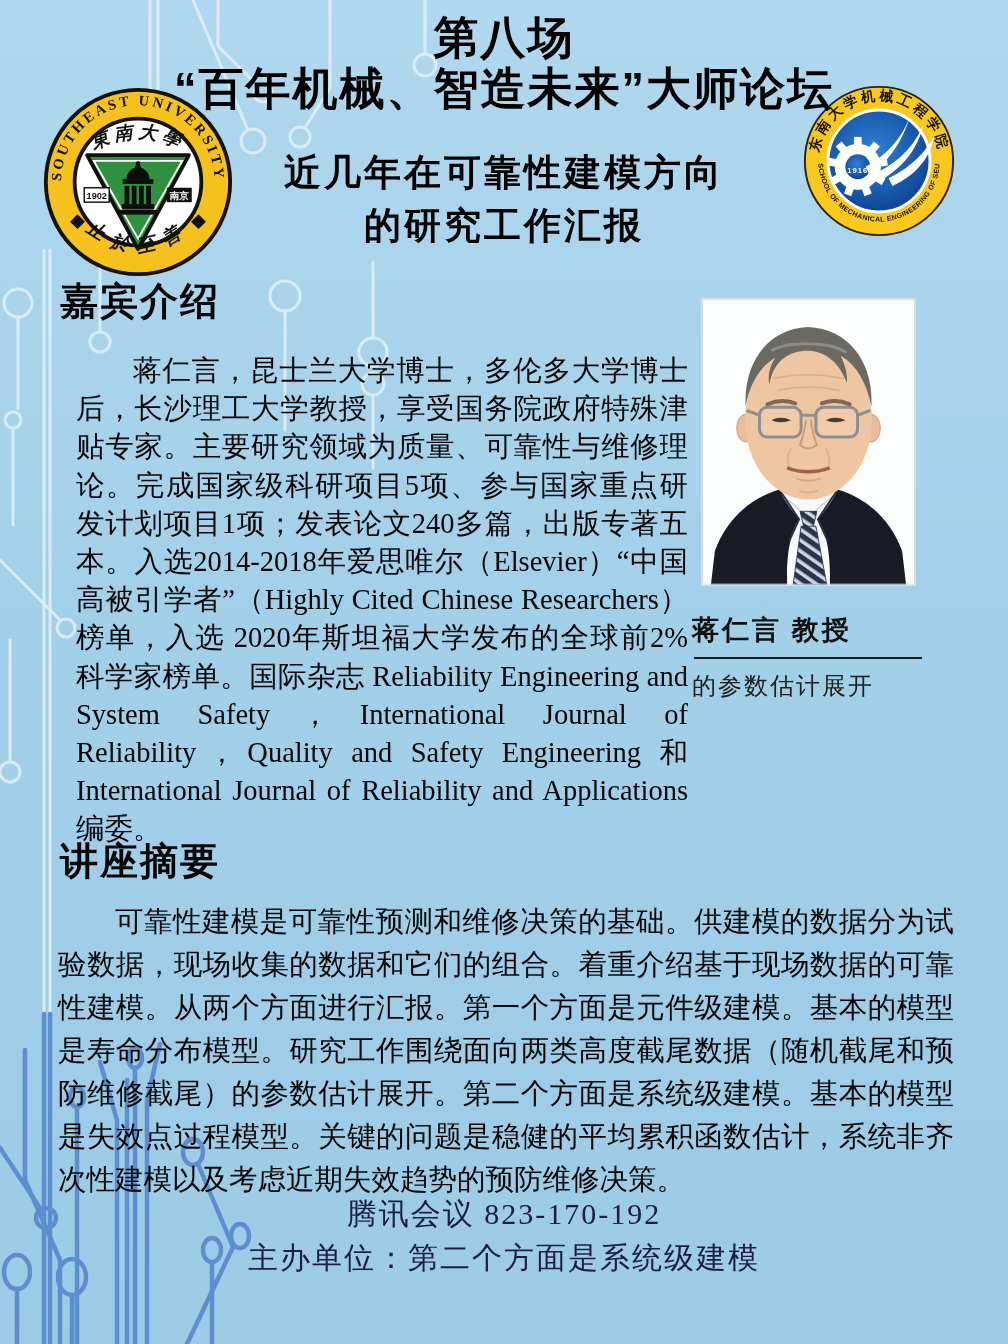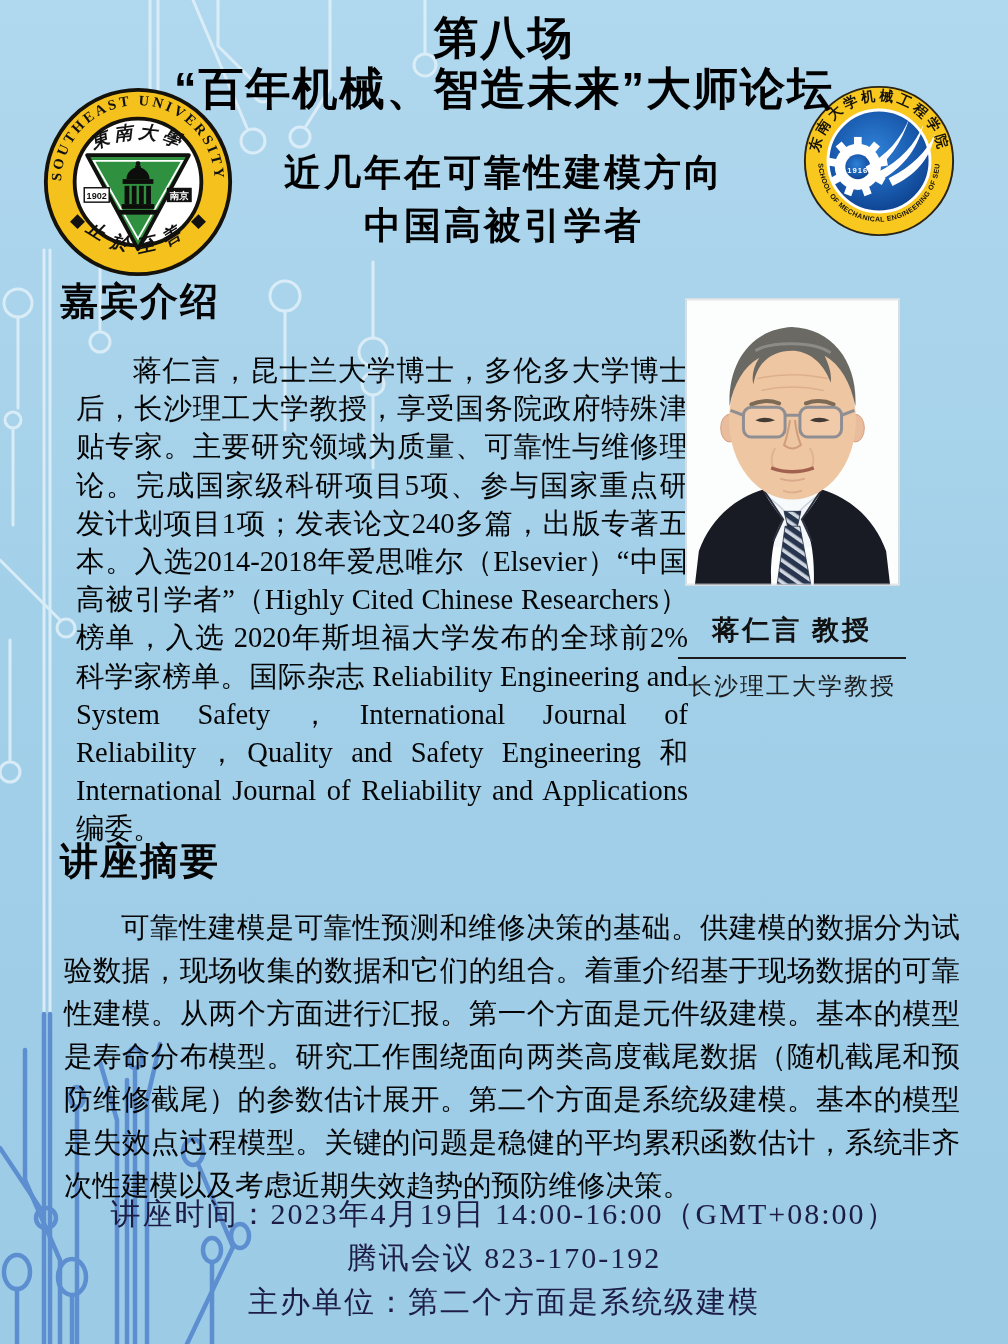--- a/index.html
+++ b/index.html
@@ -23,28 +23,28 @@
 
   .section-heading{position:absolute;left:60px;margin:0;
     font-family:Liberation Sans, sans-serif;
     font-weight:900;font-size:38px;letter-spacing:2px;color:#050505;}
   .heading-guest{top:276px;}
   .heading-abstract{top:836px;}
 
   .bio{position:absolute;left:60px;top:336px;width:612px;margin:16px;
     font-size:28.5px;line-height:38.2px;text-align:justify;text-indent:2em;color:#050505;}
 
-  .photo-col{position:absolute;left:676px;top:298px;width:232px;text-align:center;}
+  .photo-col{position:absolute;left:692px;top:298px;width:232px;text-align:left;}
   .photo-frame{width:215px;height:288px;margin:0 auto;display:block;background:#fcfdfd;
     border:1px solid #d7dee3;box-sizing:border-box;}
   .caption-name{margin:26px 0 0 0;font-size:27px;font-weight:bold;letter-spacing:3px;color:#111;}
   .caption-divider{height:0;border-bottom:2px solid #1b1b1b;margin:9px 2px 11px 2px;}
   .caption-title{margin:0;font-size:24px;letter-spacing:2px;color:#1c1c1c;}
 
-  .abstract{position:absolute;left:58px;top:900px;width:896px;margin:6px;
+  .abstract{position:absolute;left:58px;top:900px;width:896px;margin:0;
     font-size:28.5px;line-height:43px;text-align:justify;text-indent:2em;color:#050505;}
 
   .footer{position:absolute;left:0;top:1192px;width:100%;text-align:center;
     color:#1c1c44;font-size:30px;line-height:44px;letter-spacing:2px;}
   .footer div{margin:0;}
 </style>
 </head>
 <body>
 
 <div class="page">
@@ -187,21 +187,21 @@
     </g>
     <text x="58" y="92" font-size="8" font-weight="bold" text-anchor="middle" fill="#ffffff" letter-spacing="1" font-family="Liberation Sans,sans-serif">1916</text>
   </svg>
 
   <div class="title-block">
     <div class="title-line">第八场</div>
     <div class="title-line">“百年机械、智造未来”大师论坛</div>
   </div>
   <div class="subtitle-block">
     <div class="subtitle-line">近几年在可靠性建模方向</div>
-    <div class="subtitle-line">中国高被引学者</div>
+    <div class="subtitle-line">的研究工作汇报</div>
   </div>
 
   <h2 class="section-heading heading-guest">嘉宾介绍</h2>
   <p class="bio">蒋仁言，昆士兰大学博士，多伦多大学博士后，长沙理工大学教授，享受国务院政府特殊津贴专家。主要研究领域为质量、可靠性与维修理论。完成国家级科研项目5项、参与国家重点研发计划项目1项；发表论文240多篇，出版专著五本。入选2014-2018年爱思唯尔（Elsevier）“中国高被引学者”（Highly Cited Chinese Researchers）榜单，入选 2020年斯坦福大学发布的全球前2%科学家榜单。国际杂志 Reliability Engineering and System Safety，International Journal of Reliability，Quality and Safety Engineering 和 International Journal of Reliability and Applications 编委。</p>
 
   <div class="photo-col">
 
     <svg class="photo-frame" viewBox="0 0 215 288">
       <defs>
         <pattern id="tieP" width="9" height="9" patternUnits="userSpaceOnUse" patternTransform="rotate(-55)">
@@ -246,25 +246,24 @@
       <path d="M105,122 C103,134 101,142 99,147 Q107,154 116,147 C113,140 111,132 110,122" fill="none" stroke="#cf9d7b" stroke-width="2"></path>
       <path d="M90,150 Q84,160 88,170" fill="none" stroke="#e0b392" stroke-width="2"></path>
       <path d="M125,150 Q131,160 127,170" fill="none" stroke="#e0b392" stroke-width="2"></path>
       <path d="M86,170 Q107,178 129,170" fill="none" stroke="#a2604f" stroke-width="3.5"></path>
       <path d="M95,181 Q107,185 120,181" fill="none" stroke="#d8a98a" stroke-width="2"></path>
       <path d="M98,193 Q107,197 117,193" fill="none" stroke="#ddb08c" stroke-width="2"></path>
       <rect x="0.5" y="0.5" width="214" height="287" fill="none" stroke="#d7dee3"></rect>
     </svg>
     <div class="caption-name">蒋仁言 教授</div>
     <div class="caption-divider"></div>
-    <div class="caption-title">长沙理工大学教授</div>
+    <div class="caption-title">的参数估计展开</div>
   </div>
 
   <h2 class="section-heading heading-abstract">讲座摘要</h2>
   <p class="abstract">可靠性建模是可靠性预测和维修决策的基础。供建模的数据分为试验数据，现场收集的数据和它们的组合。着重介绍基于现场数据的可靠性建模。从两个方面进行汇报。第一个方面是元件级建模。基本的模型是寿命分布模型。研究工作围绕面向两类高度截尾数据（随机截尾和预防维修截尾）的参数估计展开。第二个方面是系统级建模。基本的模型是失效点过程模型。关键的问题是稳健的平均累积函数估计，系统非齐次性建模以及考虑近期失效趋势的预防维修决策。</p>
 
   <div class="footer">
-    <div>讲座时间：2023年4月19日 14:00-16:00（GMT+08:00）</div>
     <div>腾讯会议 823-170-192</div>
     <div>主办单位：第二个方面是系统级建模</div>
   </div>
 
 </div>
 
 </body></html>

